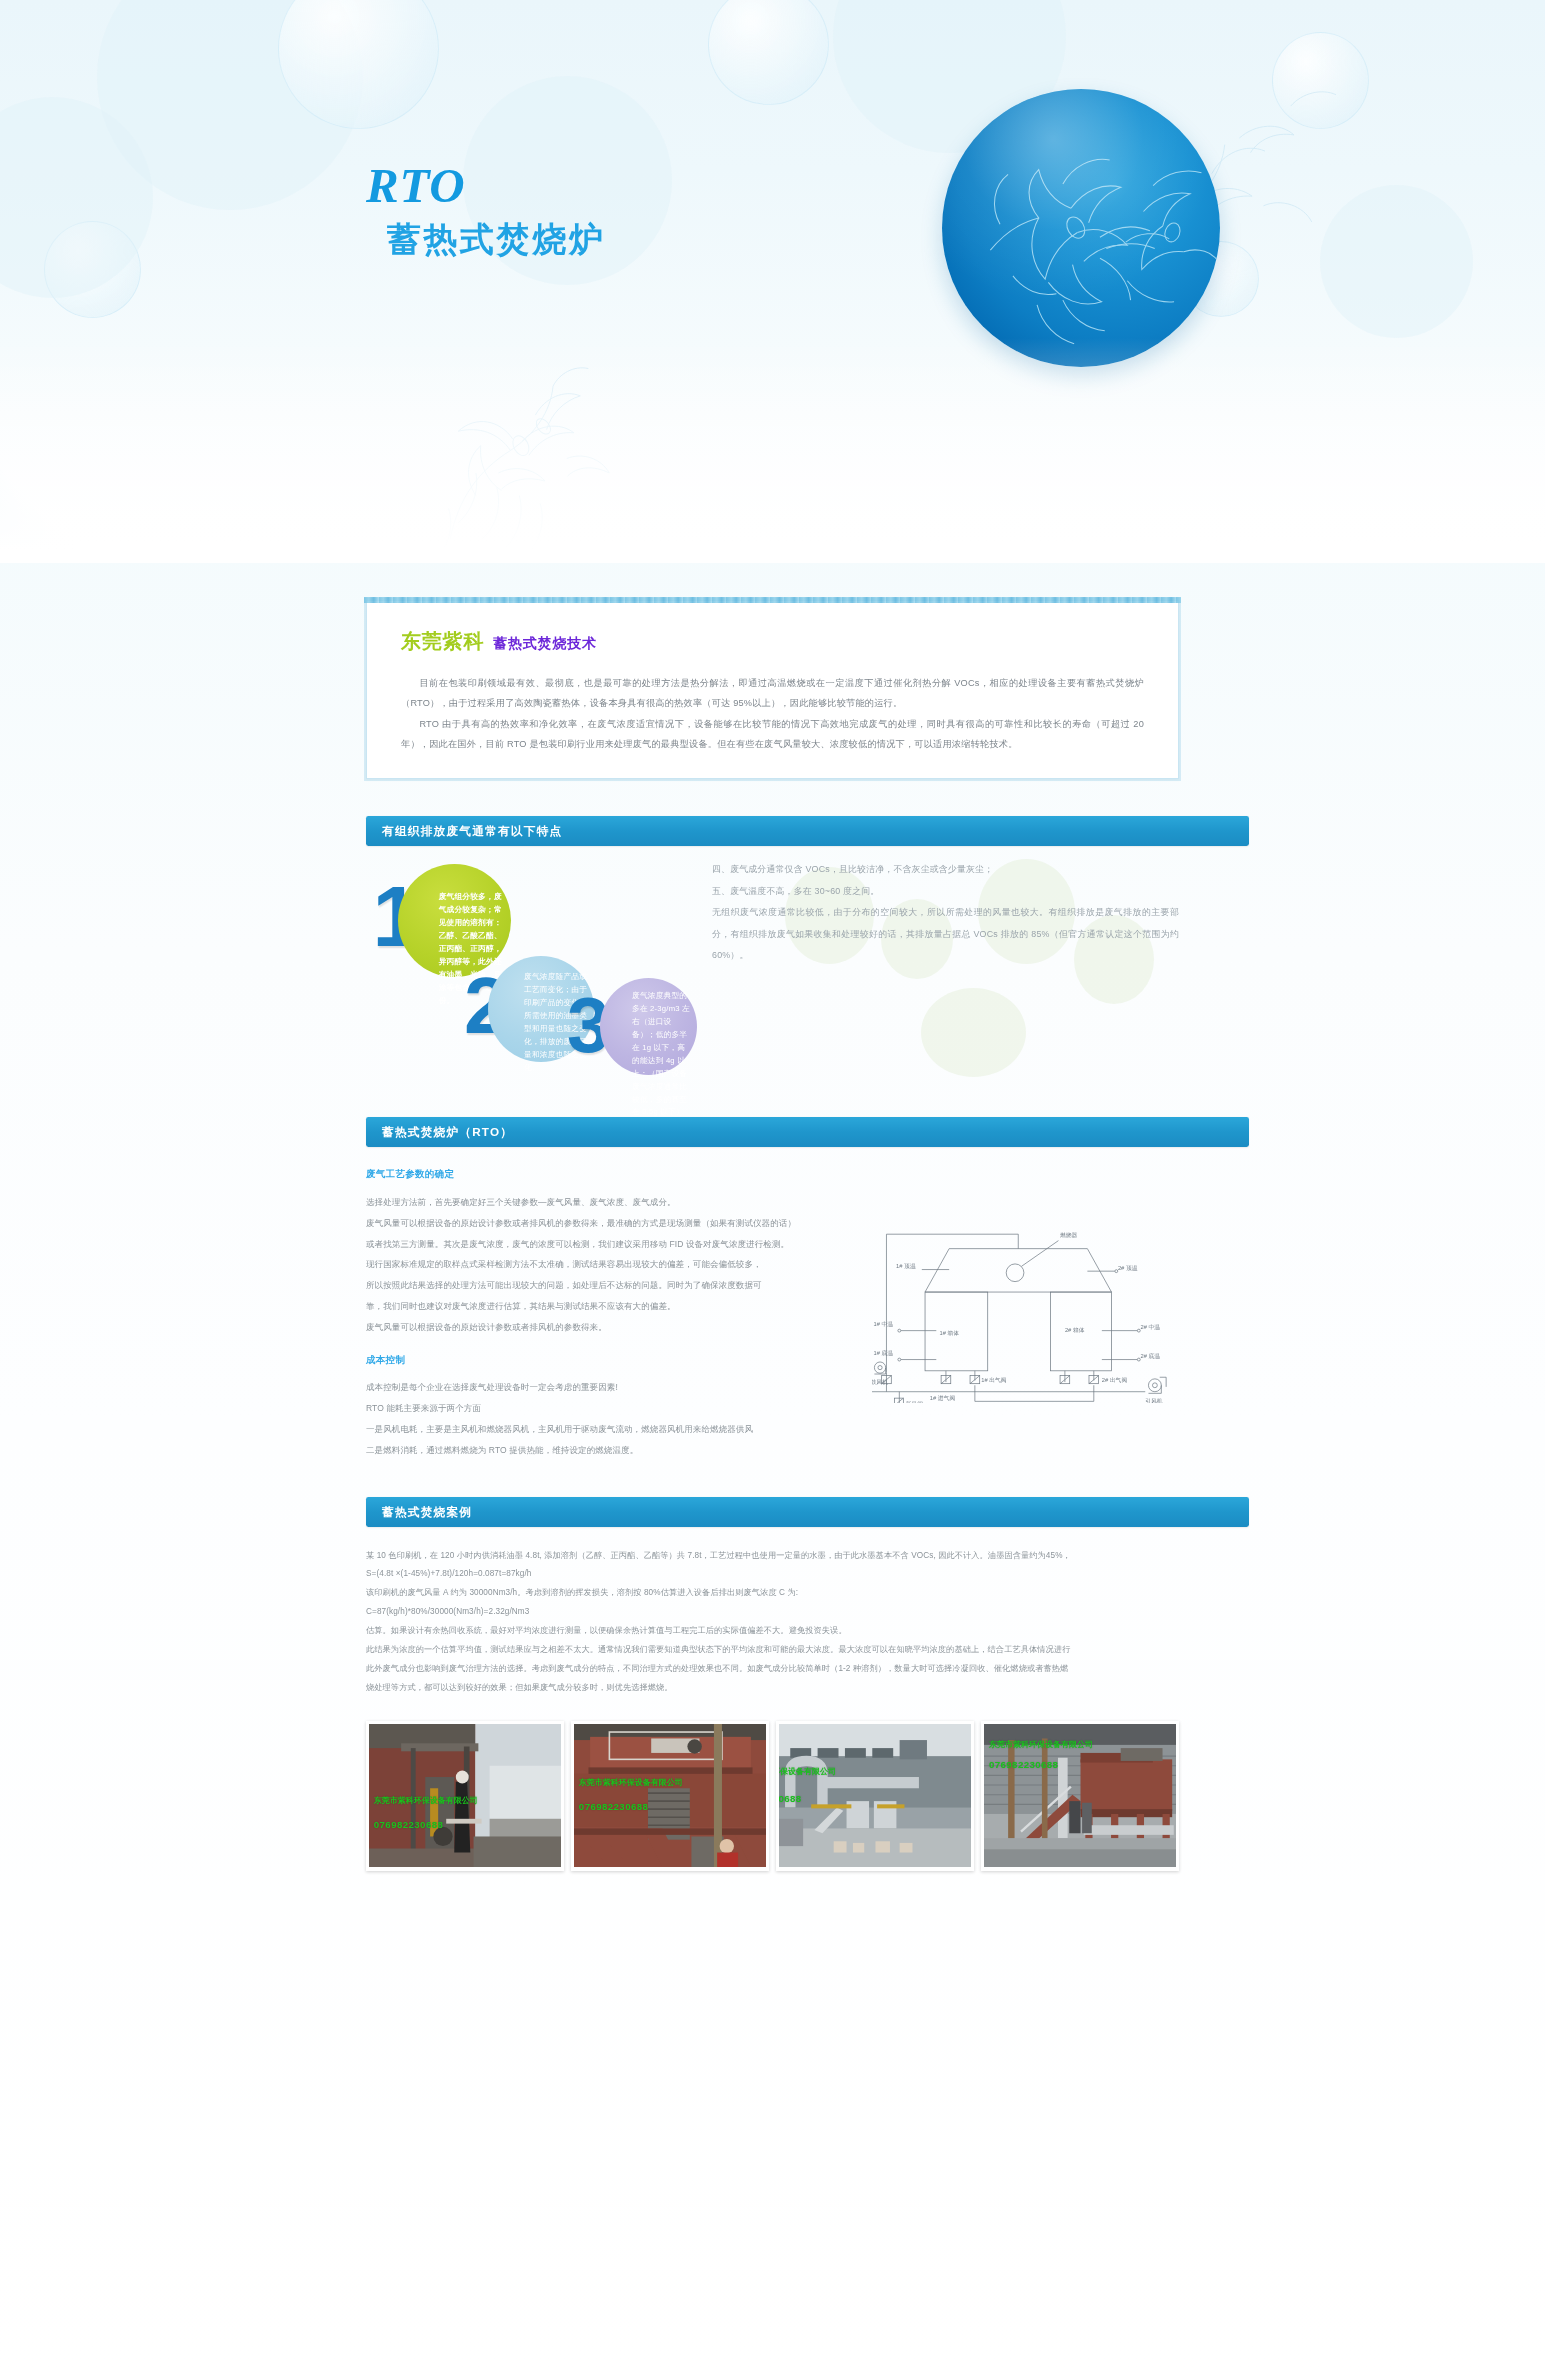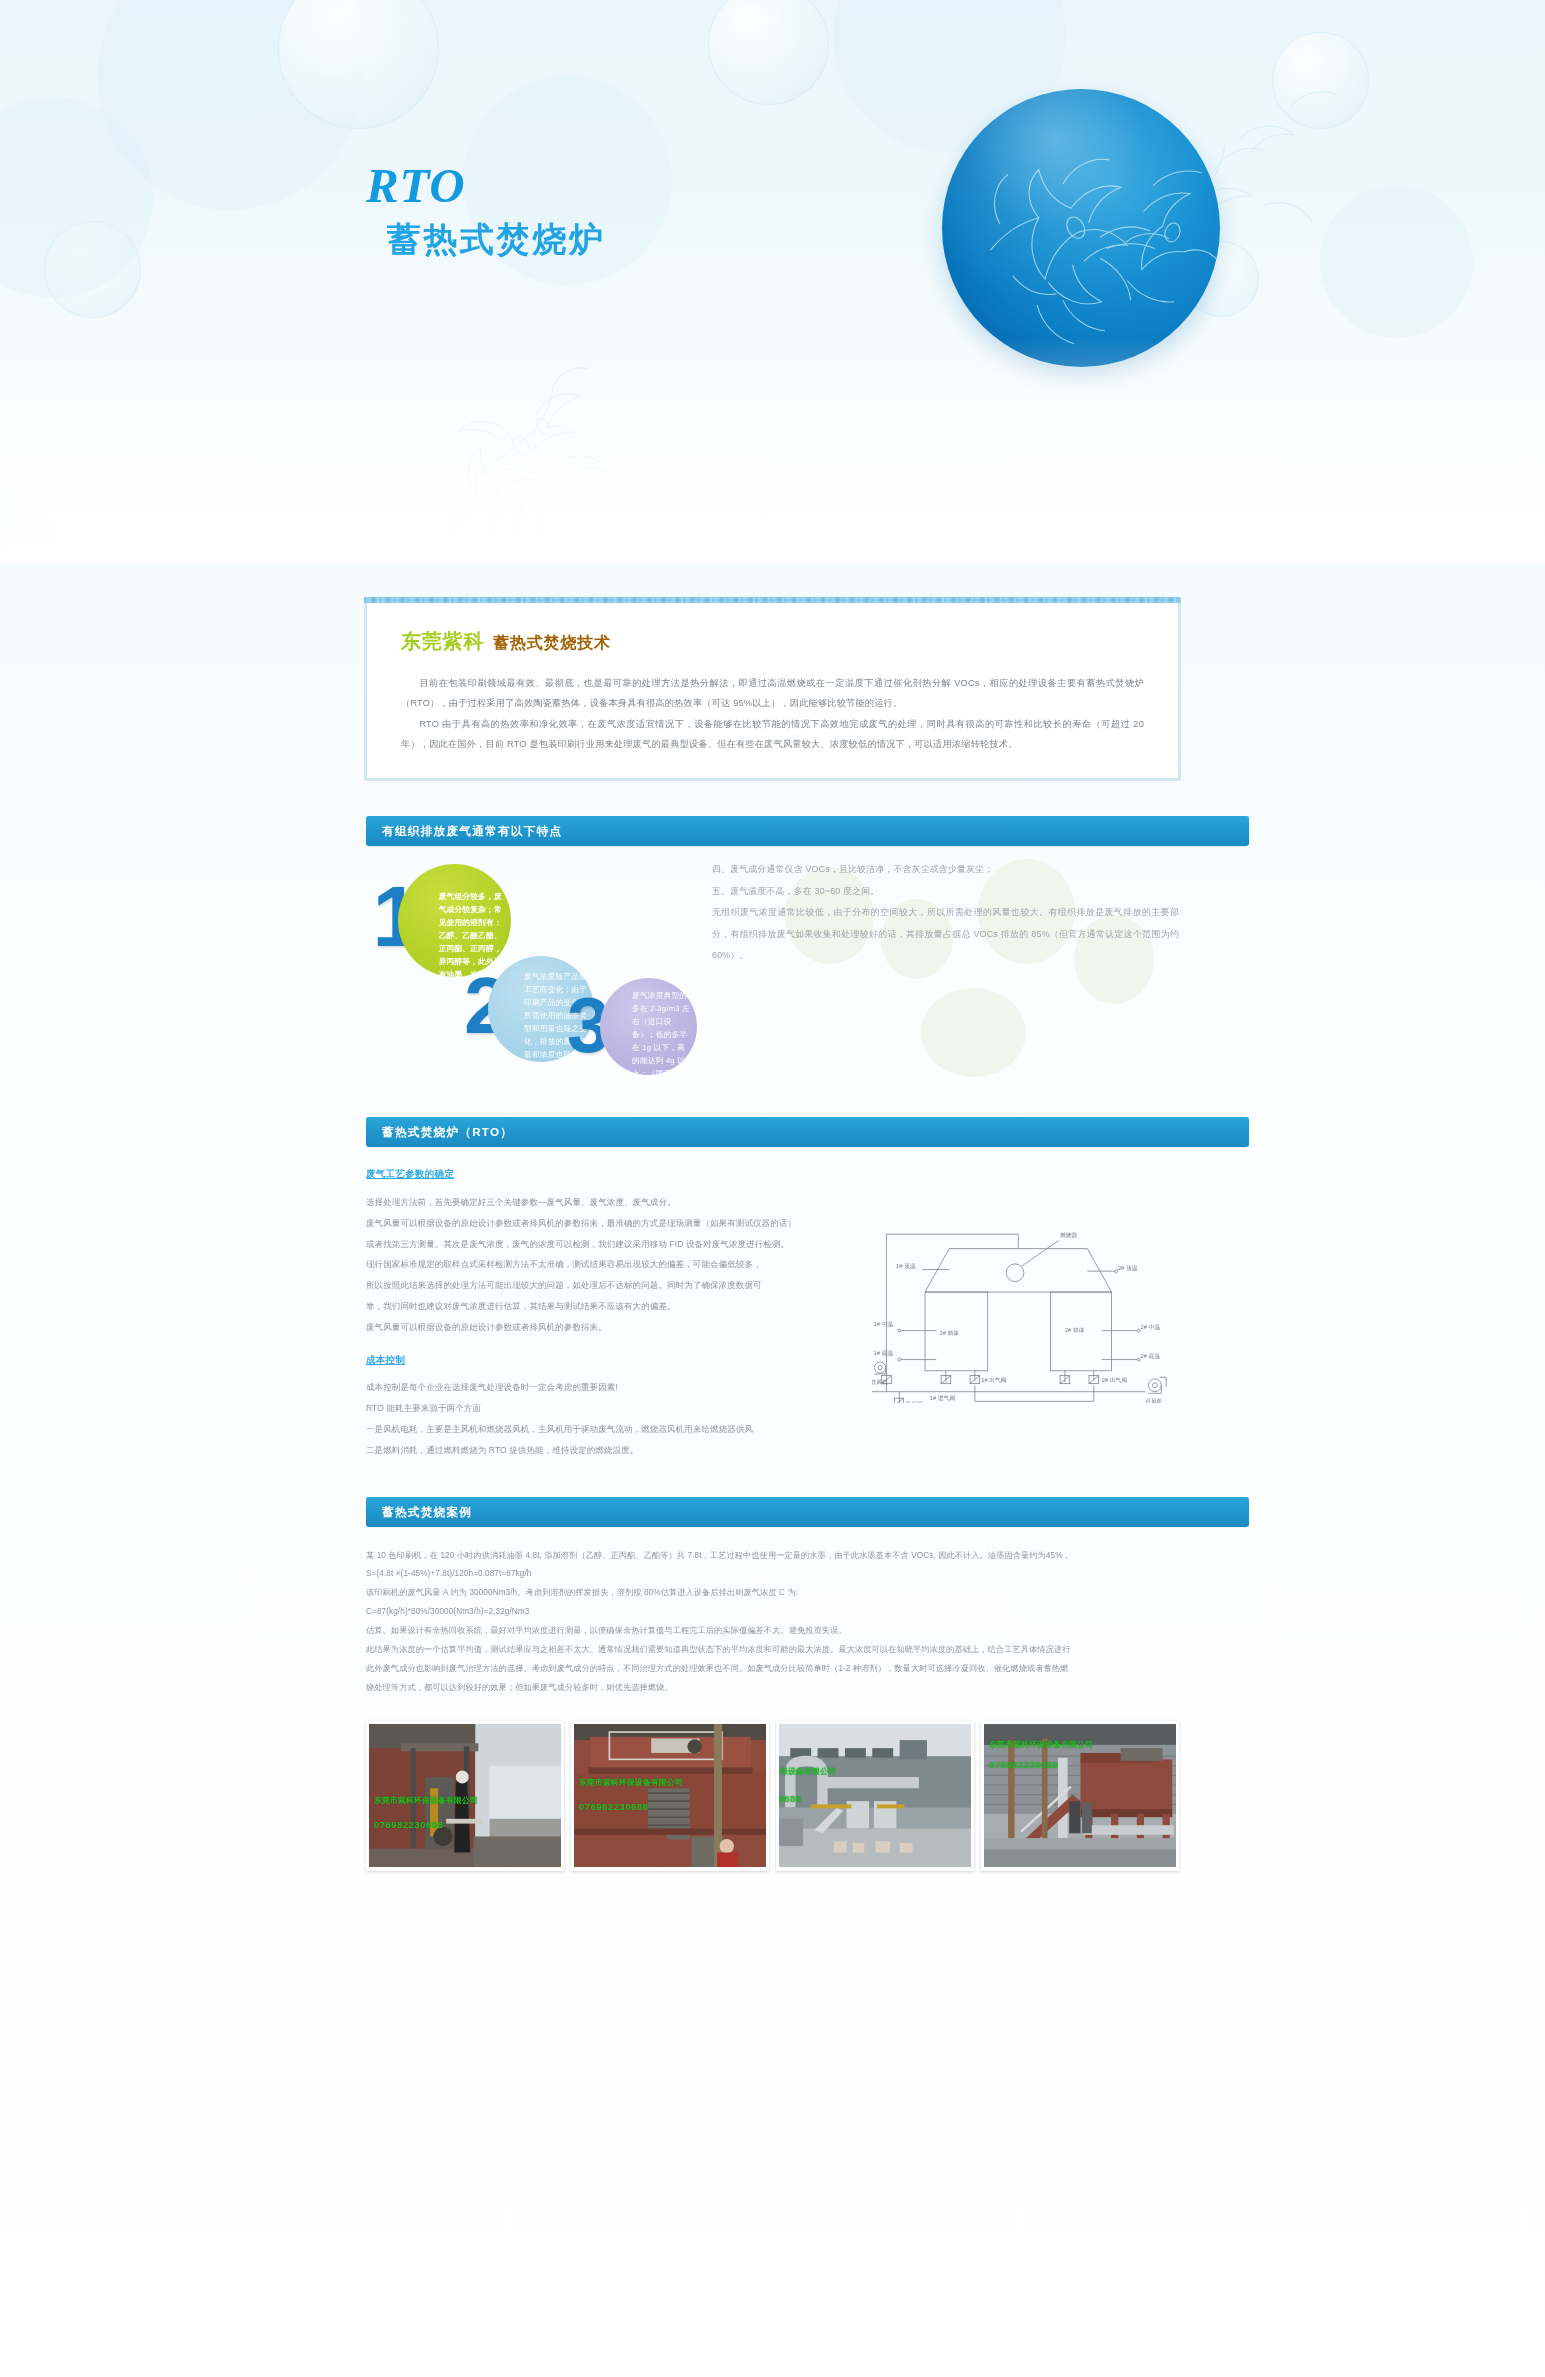--- a/index.html
+++ b/index.html
@@ -131,21 +131,21 @@
     left: -3.2px; top: -4px; right: -3.2px;
     height: 5.6px;
     background: repeating-linear-gradient(90deg, #6fc0e2 0px, #8fd0ea 4.8px, #5bb5dd 9.7px, #9ed8ef 14.5px);
     opacity: 0.85;
   }
   .intro-heads { display: flex; align-items: baseline; gap: 9px; margin-bottom: 17.7px; }
   #introBrand {
     font-size: 20px; font-weight: bold; color: #a3cd1f; letter-spacing: 0.8px;
   }
   #introTopic {
-    font-size: 16px; font-weight: bold; color: #a16207; letter-spacing: 0.8px;
+    font-size: 14px; font-weight: bold; color: #6d28d9; letter-spacing: 0.8px;
   }
   .intro-p {
     font-size: 9.2px;
     color: #7d858c;
     line-height: 2.22;
     text-indent: 2em;
     text-align: justify;
     letter-spacing: 0.2px;
   }
 
@@ -240,21 +240,20 @@
     margin-top: 21px;
     min-height: 233px;
   }
   #rtoText { width: 497px; }
   .sub-h {
     font-size: 9.5px;
     color: #31a9e8;
     font-weight: bold;
     margin-bottom: 10.5px;
     letter-spacing: 0.3px;
-    text-decoration: underline;
   }
   .body-line {
     font-size: 8.5px;
     color: #8b9399;
     line-height: 2.45;
     letter-spacing: 0.1px;
     text-align: justify;
   }
   .gap { height: 16px; }
 

